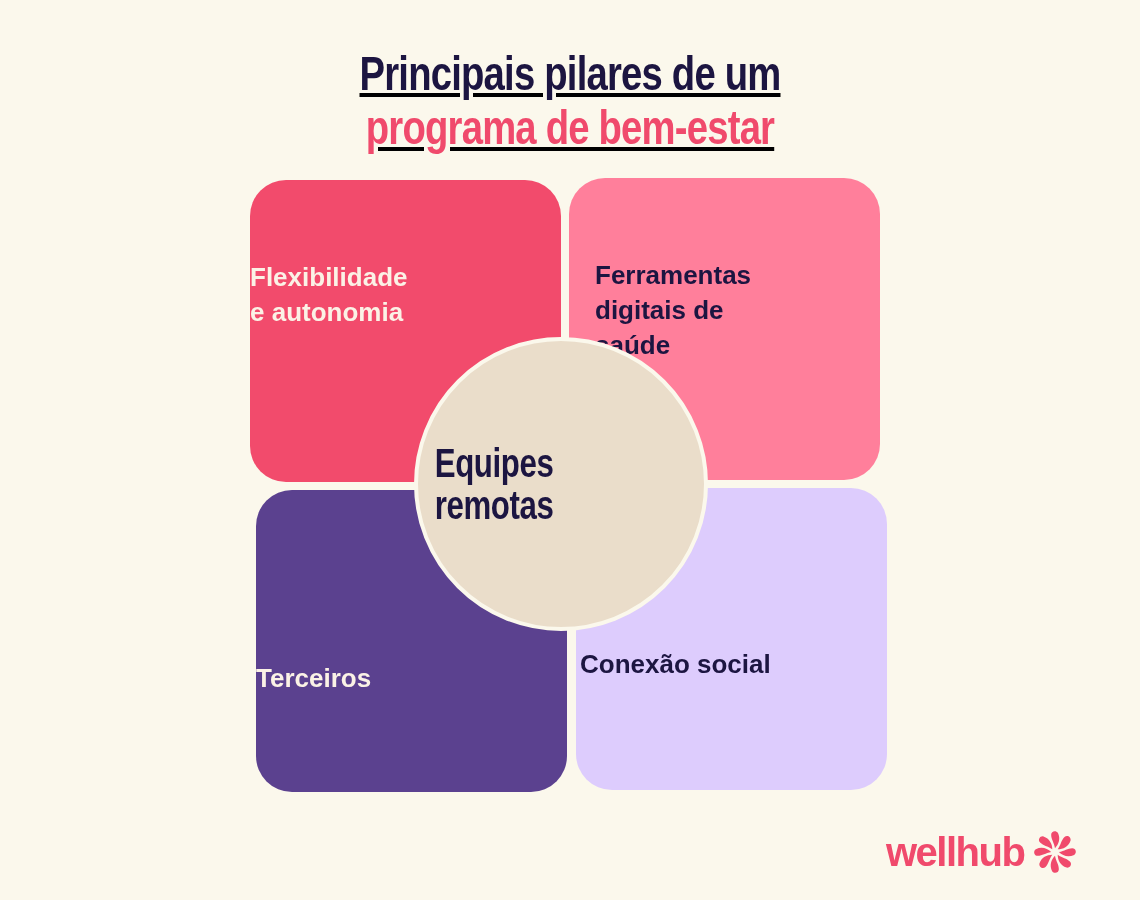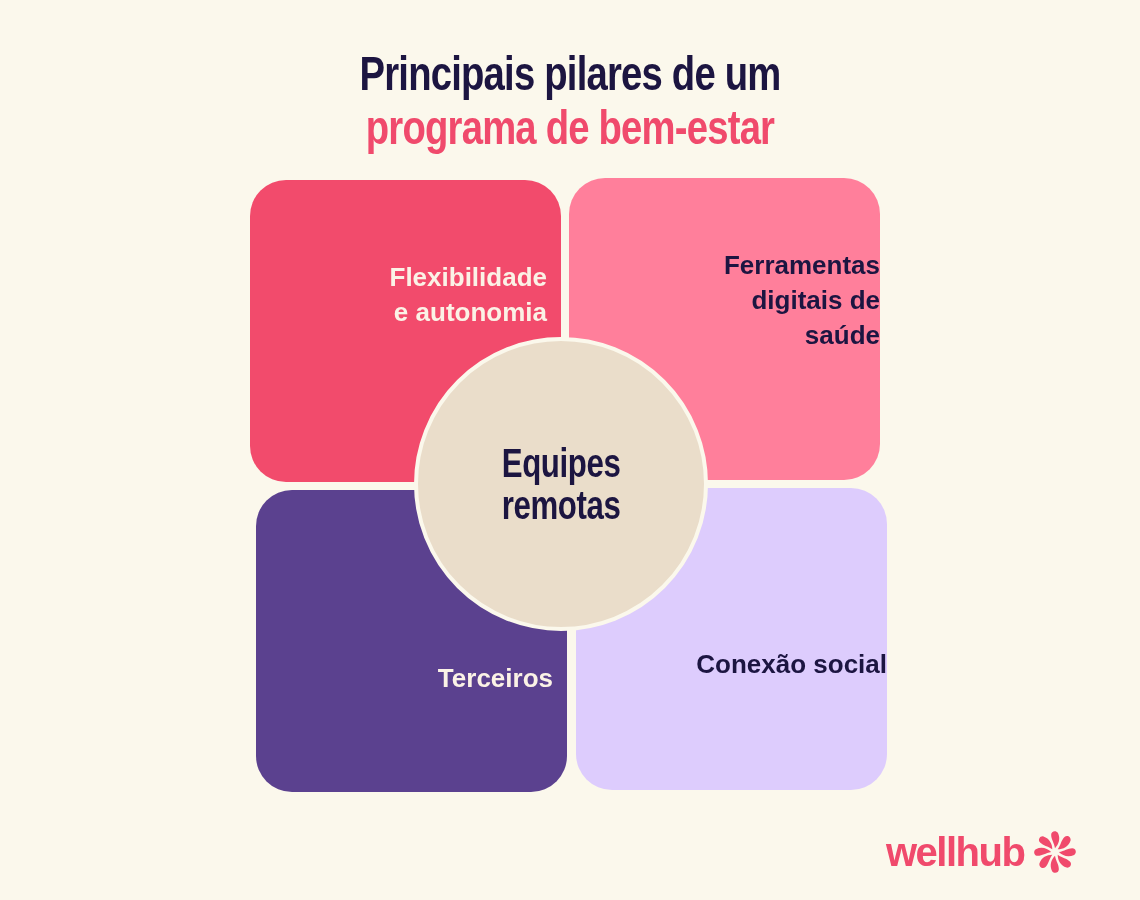--- a/index.html
+++ b/index.html
@@ -11,63 +11,64 @@
     }
     .title {
       position: absolute;
       left: 0; top: 46px; width: 1140px;
       text-align: center;
       font-family: "Liberation Sans", sans-serif;
       font-weight: 700;
       font-size: 49px;
       line-height: 54px;
       letter-spacing: -1px;
+      text-decoration: underline;
     }
     .title .line {
       display: block;
       transform: scaleX(0.78);
       transform-origin: center;
     }
     .title .l1 { color: #1C1541; }
     .title .l2 { color: #F04A6C; }
 
     .box {
       position: absolute;
       width: 311px; height: 302px;
       border-radius: 36px;
       display: flex;
       flex-direction: column;
       align-items: center;
       font-family: "Liberation Sans", sans-serif;
       font-weight: 700;
       font-size: 26px;
       line-height: 35px;
-      text-align: right;
+      text-align: left;
     }
     .box .label { position: absolute; left: 0; width: 100%; }
     .box-tl { left: 250px; top: 180px; background: #F24B6C; color: #FBF2E6; }
     .box-tr { left: 569px; top: 178px; background: #FF7F9B; color: #1C1541; }
     .box-bl { left: 256px; top: 490px; background: #5B418F; color: #FBF2E6; }
     .box-br { left: 576px; top: 488px; background: #DDCCFD; color: #1C1541; }
 
     .box-tl .label { top: 80px; padding-right: 14px; }
-    .box-tr .label { top: 70px; padding-left: 14px; }
+    .box-tr .label { top: 80px; padding-left: 26px; }
     .box-bl .label { top: 139px; padding-right: 14px; margin-top: 32px; }
-    .box-br .label { top: 159px; padding-left: 12px; }
+    .box-br .label { top: 159px; padding-left: 4px; }
 
     .center-circle {
       position: absolute;
       left: 414px; top: 337px;
       width: 294px; height: 294px;
       border-radius: 50%;
       background: #EADDCA;
       border: 4px solid #FBF8EC;
       display: flex;
       align-items: center;
-      justify-content: center;
+      justify-content: flex-start;
     }
     .center-circle .label {
       font-family: "Liberation Sans", sans-serif;
       font-weight: 700;
       font-size: 40px;
       line-height: 42px;
       color: #1C1541;
       text-align: center;
       transform: scaleX(0.78);
       letter-spacing: -0.5px;

